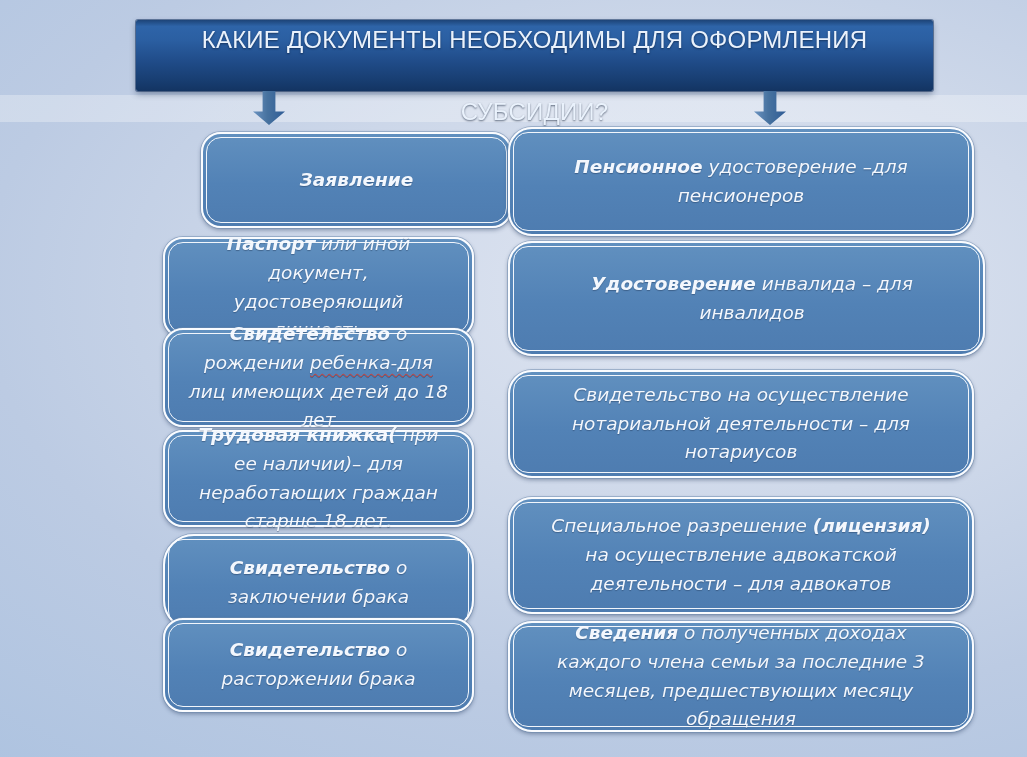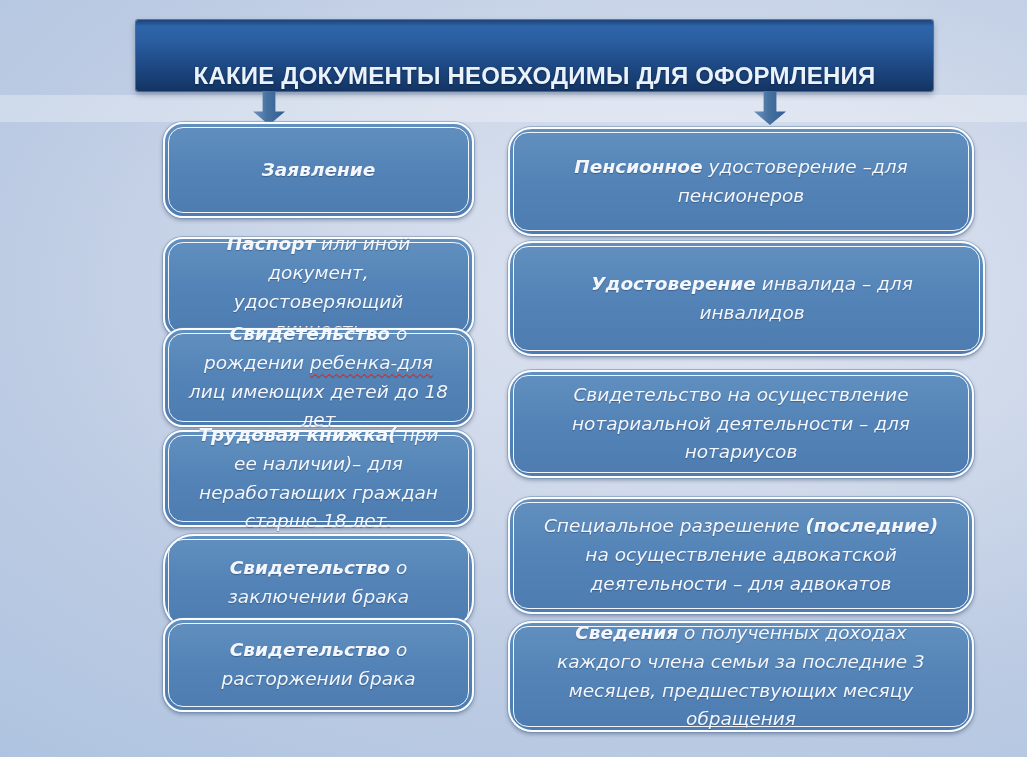--- a/index.html
+++ b/index.html
@@ -22,21 +22,21 @@
     border-radius:2px;
     background:linear-gradient(180deg,
       #1d4478 0%, #2e64a8 9%, #2b5fa2 28%,
       #204c89 58%, #183e72 84%, #133462 100%);
     box-shadow:0 3px 6px rgba(30,50,85,.45), 0 0 0 1px rgba(25,55,100,.55);
     display:flex; flex-direction:column; align-items:center; justify-content:center;
     text-align:center;
   }
   .title-line{
     color:#eaf2fc;
-    font-weight:bold;
+    font-weight:normal;
     font-size:24px;
     line-height:32px;
     letter-spacing:.2px;
     text-shadow:0 1px 2px rgba(10,25,50,.6);
     white-space:nowrap;
     margin-top:40px;
   }
 
   
   .flow-arrow{
@@ -78,21 +78,21 @@
   .box-text .wavy{
     text-decoration-line:underline;
     text-decoration-style:wavy;
     text-decoration-color:#cf3b30;
     text-decoration-thickness:1px;
     text-underline-offset:4px;
   }
 
   
   .pos-l1,.pos-l2,.pos-l3,.pos-l4,.pos-l5,.pos-l6{left:163px;width:307px;}
-  .pos-l1{top:122px;height:92px;}
+  .pos-l1{top:132px;height:92px;margin-left:38px;}
   .pos-l2{top:237px;height:97px;}
   .pos-l3{top:328px;height:95px;text-align:center;}
   .pos-l4{top:430px;height:93px;}
   .pos-l5{top:534px;height:93px;border-radius:31px;}
   .pos-l6{top:618px;height:90px;}
 
   
   .pos-r1,.pos-r2,.pos-r3,.pos-r4,.pos-r5{left:508px;width:462px;border-radius:24px;}
   .pos-r1{top:127px;height:105px;}
   .pos-r2{top:241px;height:111px;padding-left:11px;}
@@ -100,20 +100,21 @@
   .pos-r4{top:497px;height:113px;}
   .pos-r5{top:621px;height:107px;}
 </style>
 </head>
 <body>
 
 <div class="stage">
 
   <div class="title-bar">
     <div class="title-line">КАКИЕ ДОКУМЕНТЫ НЕОБХОДИМЫ ДЛЯ ОФОРМЛЕНИЯ</div>
+    <div class="title-line">СУБСИДИИ?</div>
   </div>
 
   <div class="flow-arrow arrow-left"></div>
   <div class="flow-arrow arrow-right"></div>
 
   <div class="col-left">
     <div class="doc-box pos-l1">
       <p class="box-text"><span class="b">Заявление</span></p>
     </div>
     <div class="doc-box pos-l2">
@@ -137,20 +138,20 @@
     <div class="doc-box pos-r1">
       <p class="box-text"><span class="b">Пенсионное</span><span> удостоверение –для пенсионеров</span></p>
     </div>
     <div class="doc-box pos-r2">
       <p class="box-text"><span class="b">Удостоверение</span><span> инвалида – для инвалидов</span></p>
     </div>
     <div class="doc-box pos-r3">
       <p class="box-text"><span>Свидетельство на осуществление нотариальной деятельности – для нотариусов</span></p>
     </div>
     <div class="doc-box pos-r4">
-      <p class="box-text"><span>Специальное разрешение </span><span class="b">(последние)</span><span> на осуществление адвокатской деятельности – для адвокатов</span></p>
+      <p class="box-text"><span>Специальное разрешение </span><span class="b">(лицензия)</span><span> на осуществление адвокатской деятельности – для адвокатов</span></p>
     </div>
     <div class="doc-box pos-r5">
       <p class="box-text"><span class="b">Сведения</span><span> о полученных доходах каждого члена семьи за последние 3 месяцев, предшествующих месяцу обращения</span></p>
     </div>
   </div>
 
 </div>
 
 </body></html>

